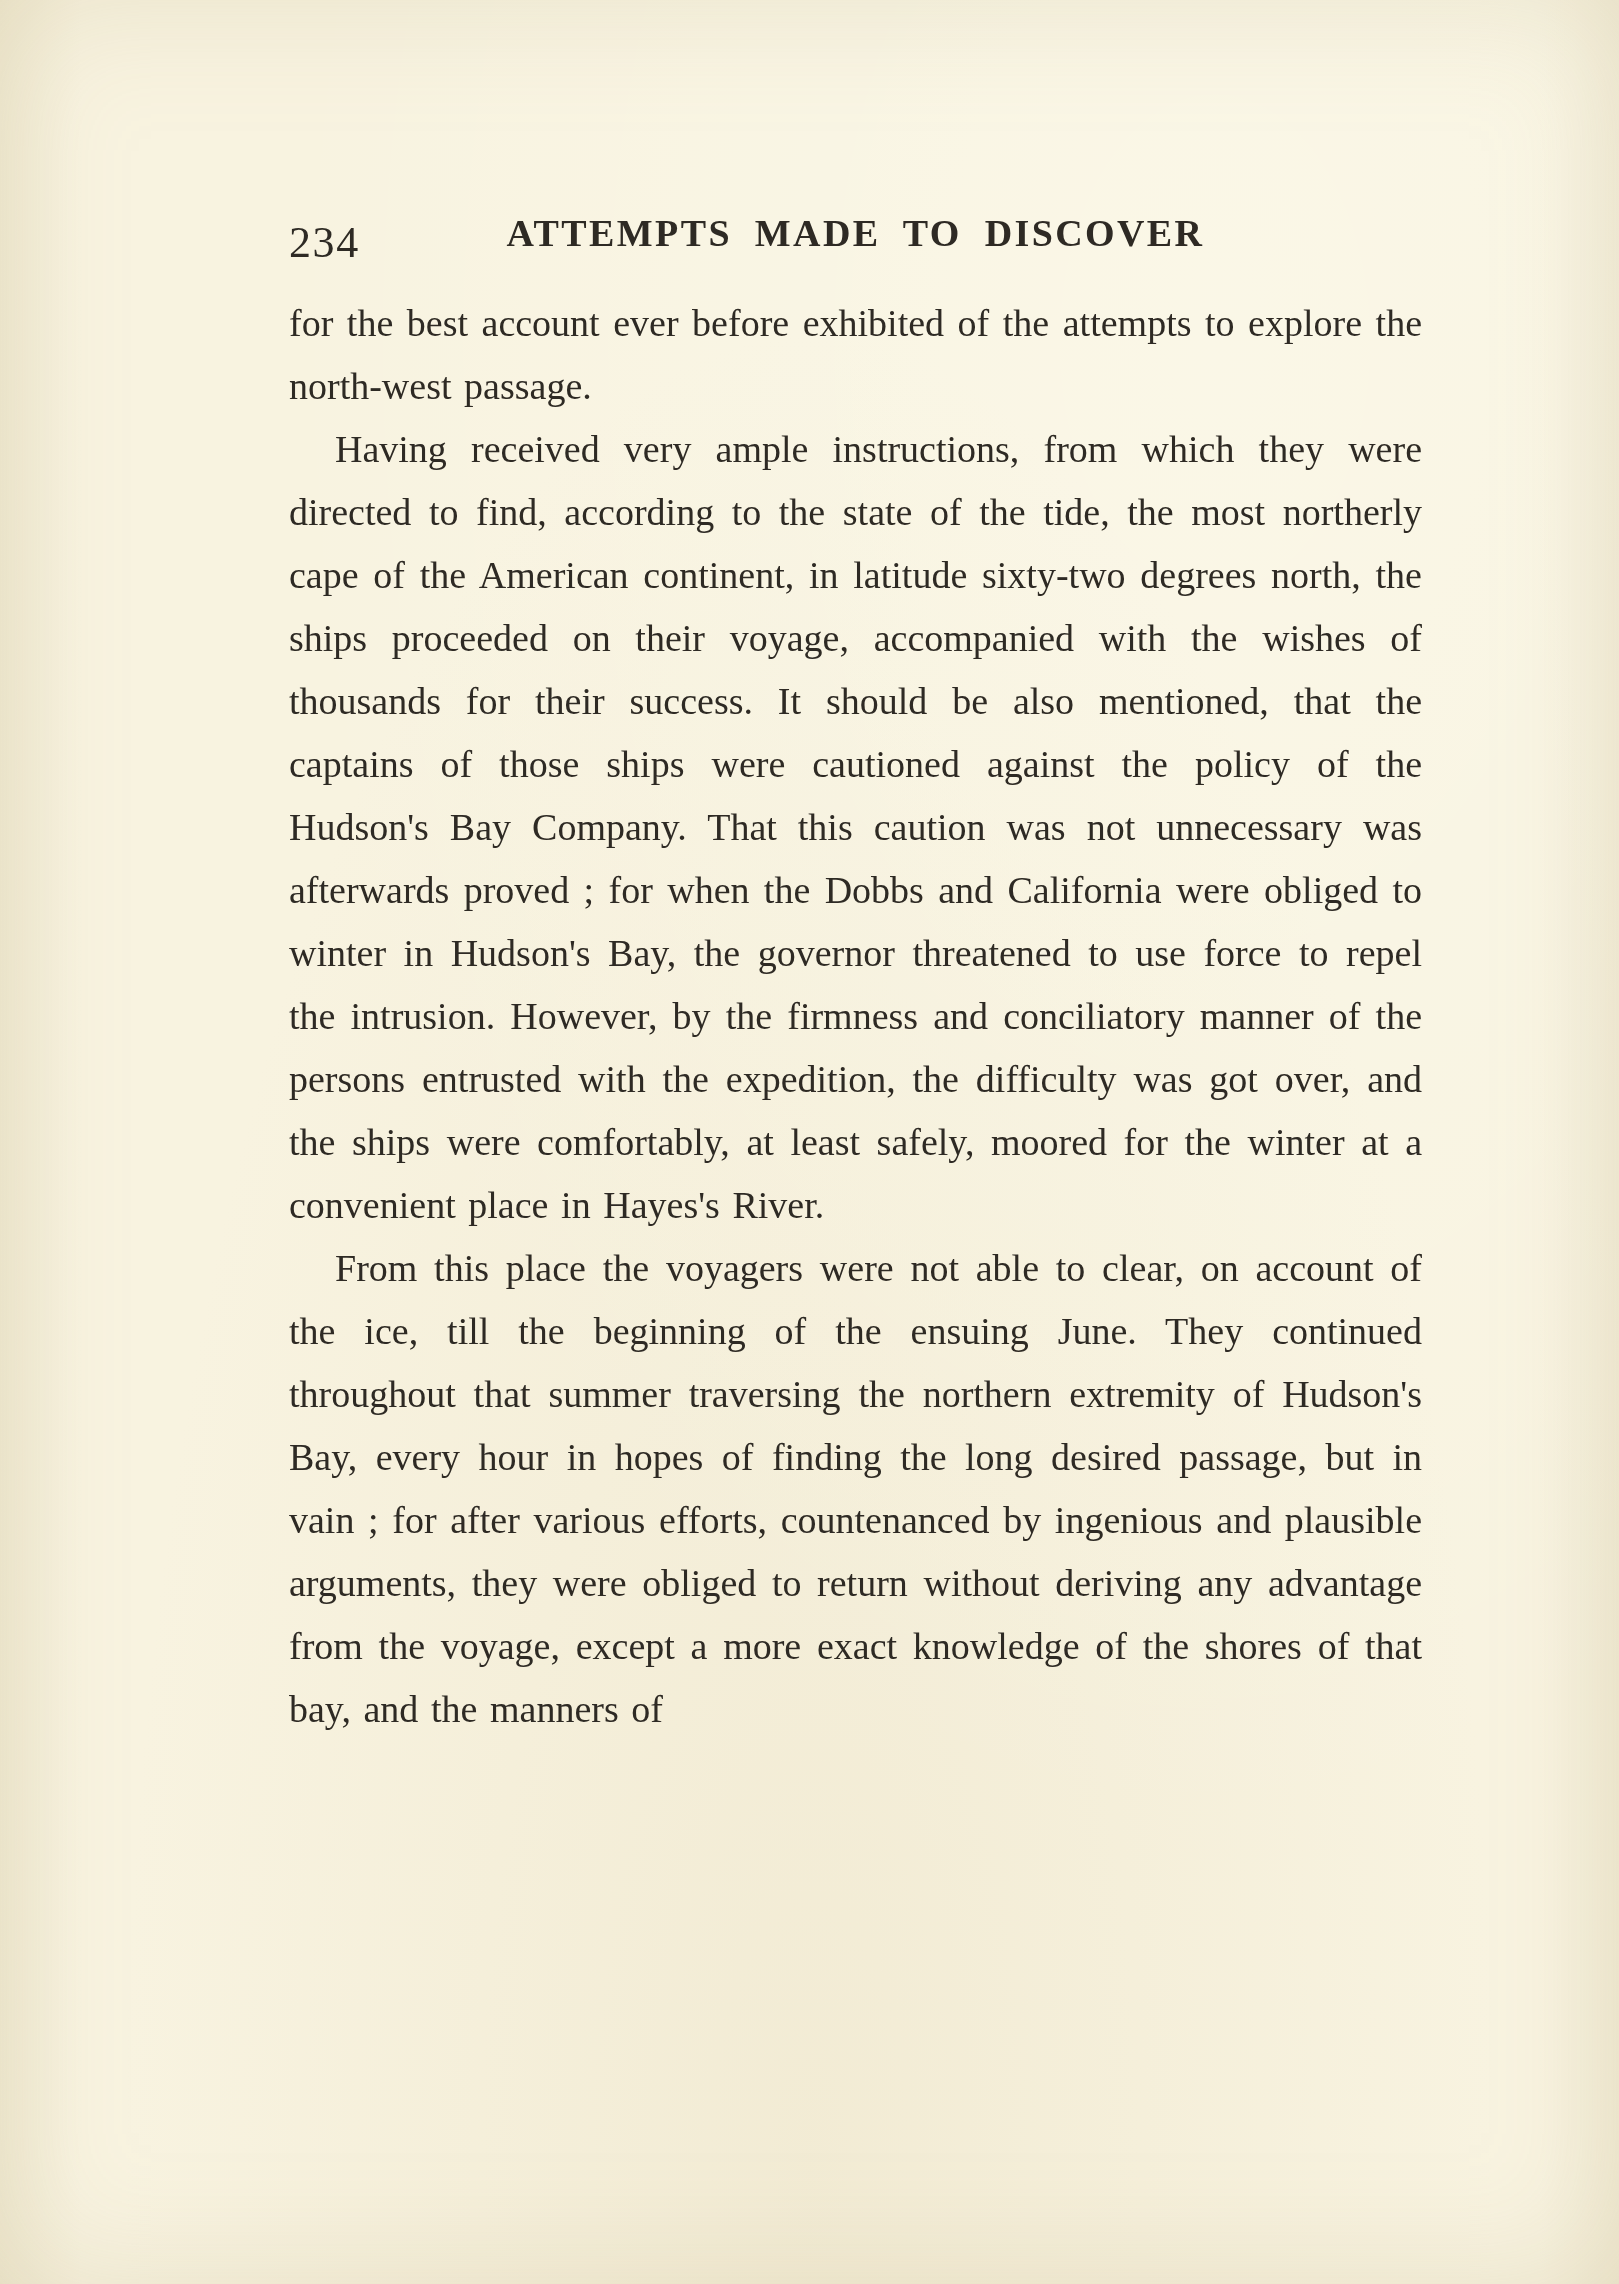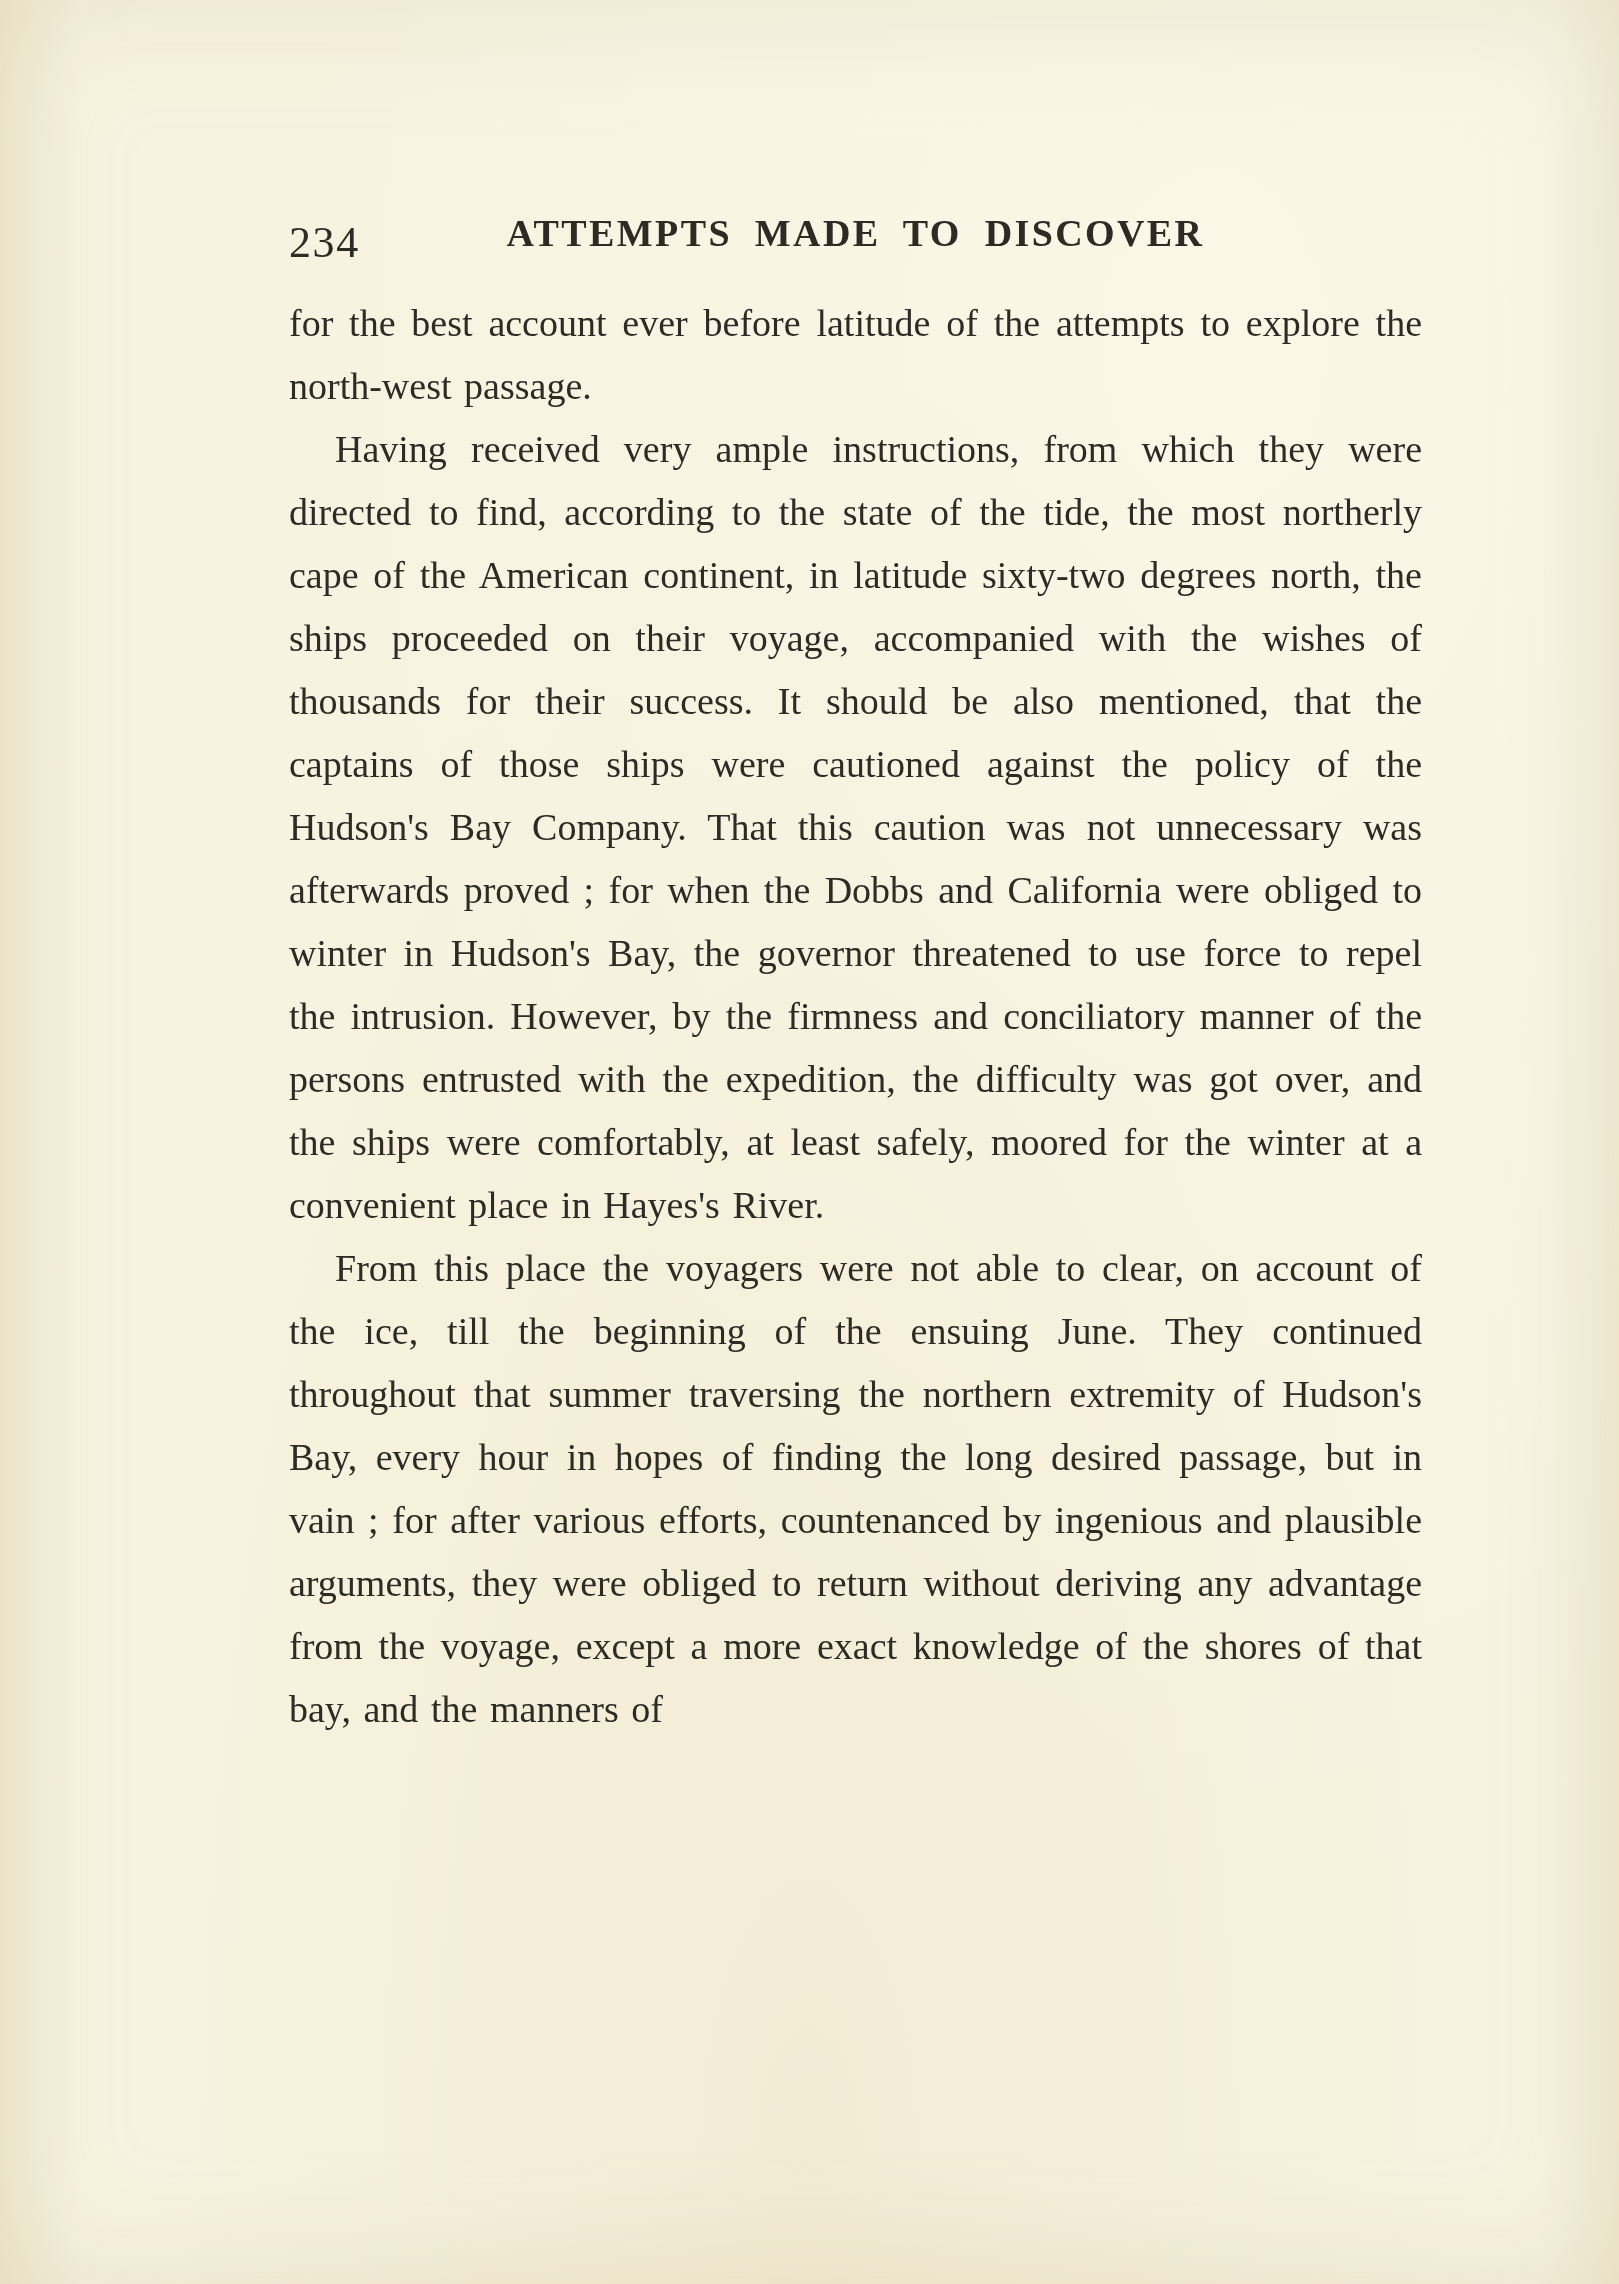--- a/index.html
+++ b/index.html
@@ -66,19 +66,19 @@
 <body>
 
 <div class="page">
 
   <div class="header-row">
     <span class="page-number">234</span>
     <div class="running-header">ATTEMPTS MADE TO DISCOVER</div>
   </div>
 
   <div class="text-block">
-    <p>for the best account ever before latitude of the attempts to explore the north-west passage.</p>
+    <p>for the best account ever before exhibited of the attempts to explore the north-west passage.</p>
     <p class="indent">Having received very ample instructions, from which they were directed to find, according to the state of the tide, the most northerly cape of the American continent, in latitude sixty-two degrees north, the ships proceeded on their voyage, accompanied with the wishes of thousands for their success. It should be also mentioned, that the captains of those ships were cautioned against the policy of the Hudson's Bay Company. That this caution was not unnecessary was afterwards proved ; for when the Dobbs and California were obliged to winter in Hudson's Bay, the governor threatened to use force to repel the intrusion. However, by the firmness and conciliatory manner of the persons entrusted with the expedition, the difficulty was got over, and the ships were comfortably, at least safely, moored for the winter at a convenient place in Hayes's River.</p>
     <p class="indent">From this place the voyagers were not able to clear, on account of the ice, till the beginning of the ensuing June. They continued throughout that summer traversing the northern extremity of Hudson's Bay, every hour in hopes of finding the long desired passage, but in vain ; for after various efforts, countenanced by ingenious and plausible arguments, they were obliged to return without deriving any advantage from the voyage, except a more exact knowledge of the shores of that bay, and the manners of</p>
   </div>
 
 </div>
 
 
 </body></html>

